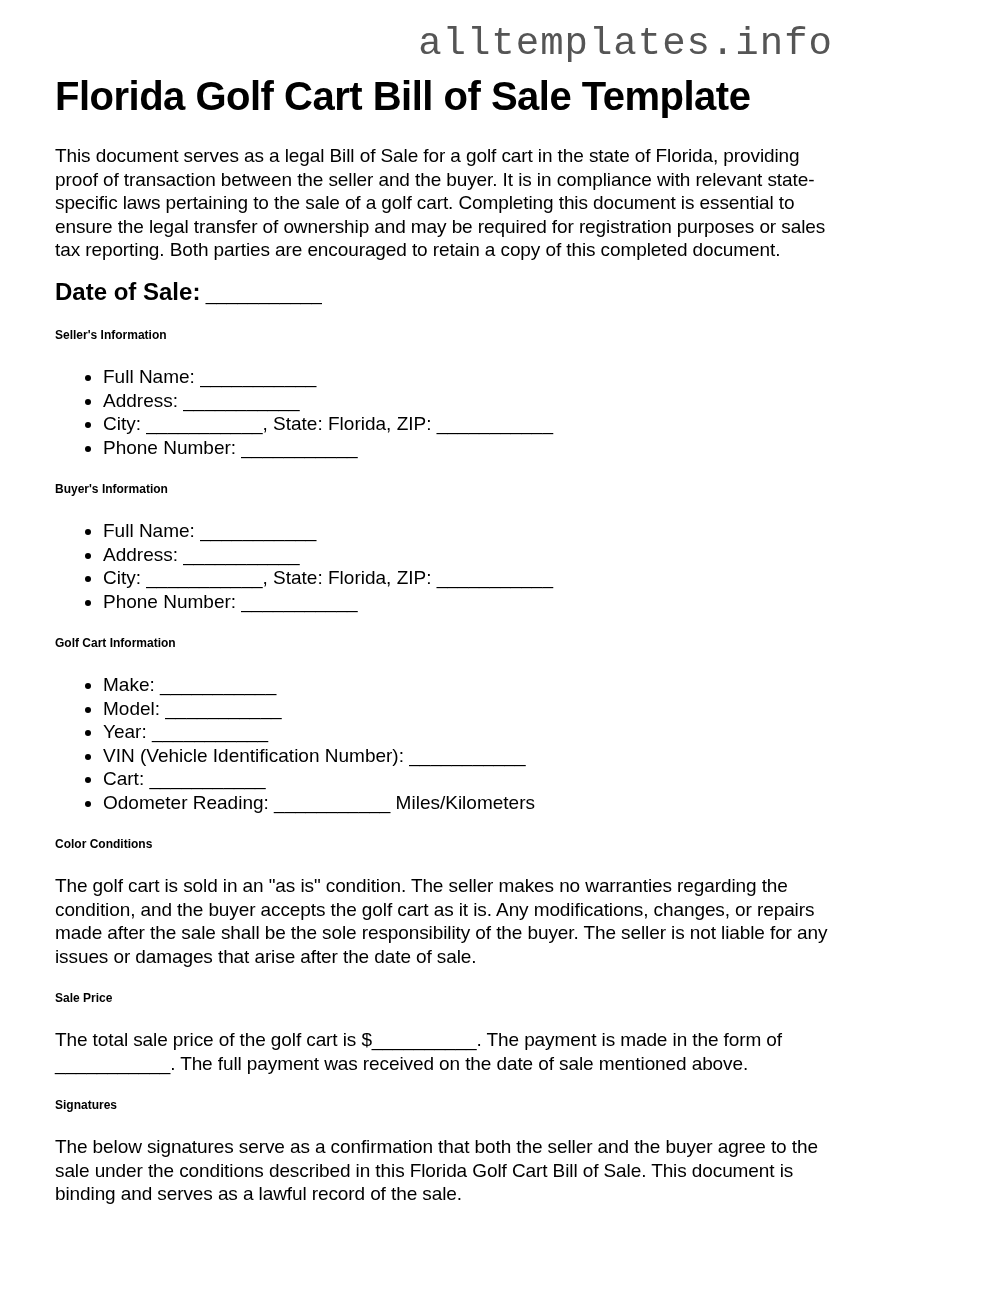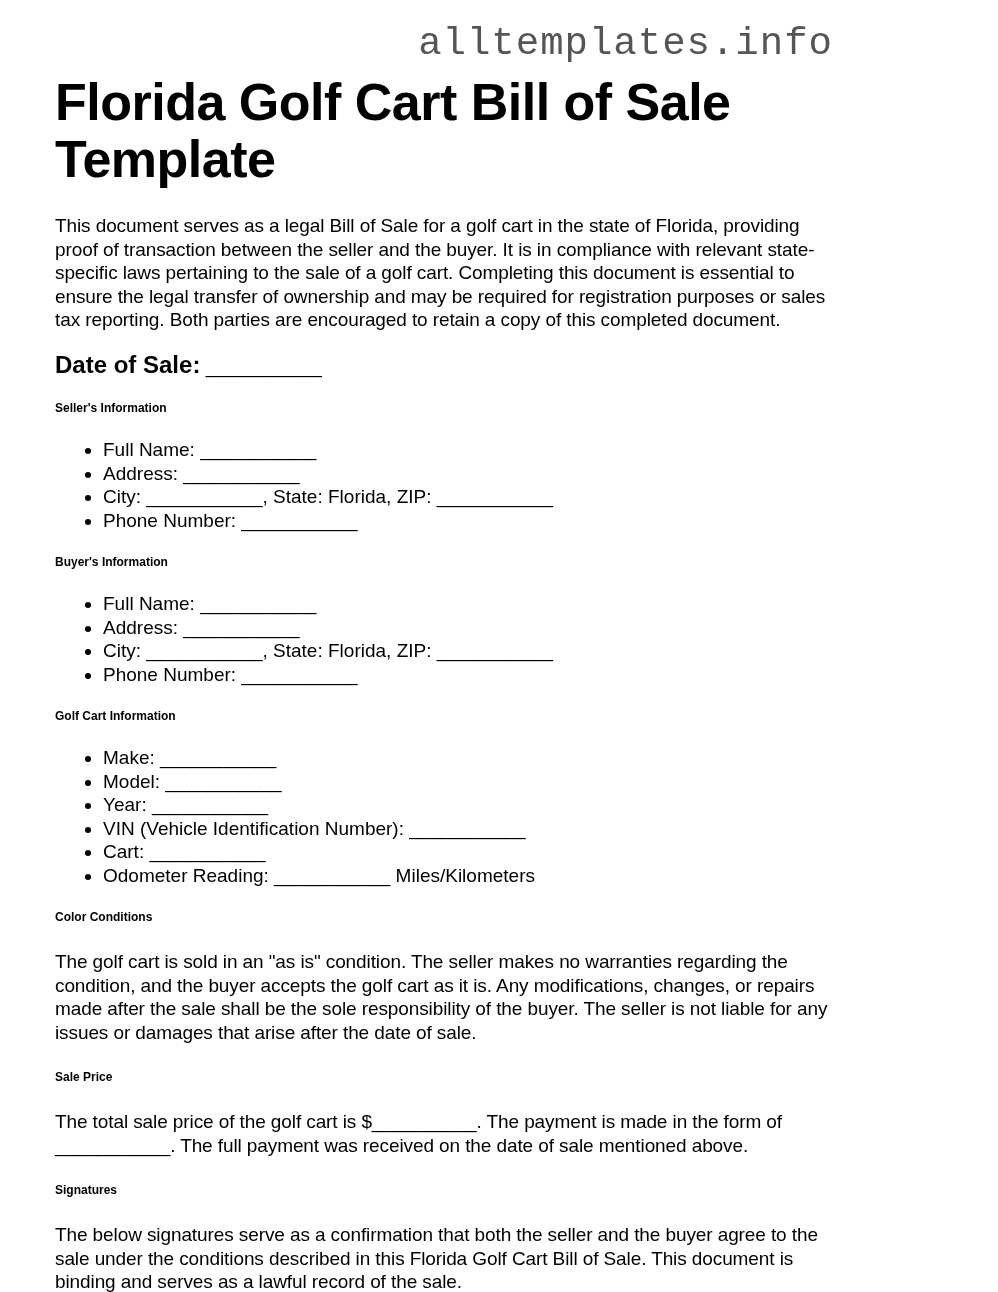--- a/index.html
+++ b/index.html
@@ -26,27 +26,27 @@
     font-family: "Liberation Mono", "DejaVu Sans Mono", monospace;
     font-size: 39px;
     line-height: 44px;
     letter-spacing: 1px;
     color: #555555;
     text-align: right;
     white-space: nowrap;
   }
   h1.title {
     margin: 8px 0 26px 0;
-    font-size: 52px;
+    font-size: 40px;
     line-height: 1.1;
     font-weight: bold;
     letter-spacing: -0.5px;
   }
   p.body-text {
-    margin: 21px 0;
+    margin: 12px 0;
     letter-spacing: -0.1px;
   }
   p.date-line {
     margin: 18px 0;
   }
   p.date-line .label {
     font-size: 24px;
     font-weight: bold;
     margin-top: 47px;
   }

